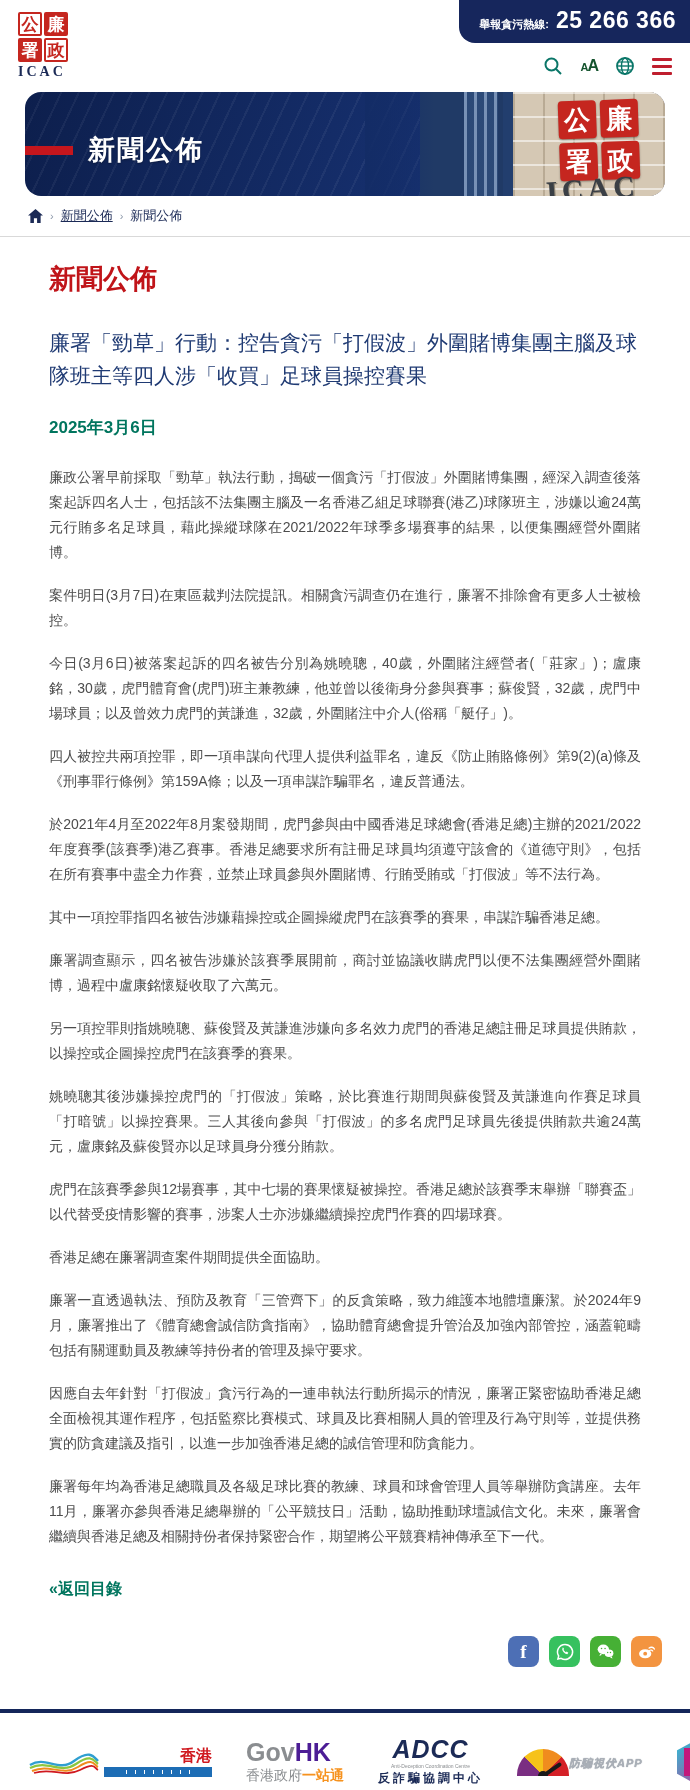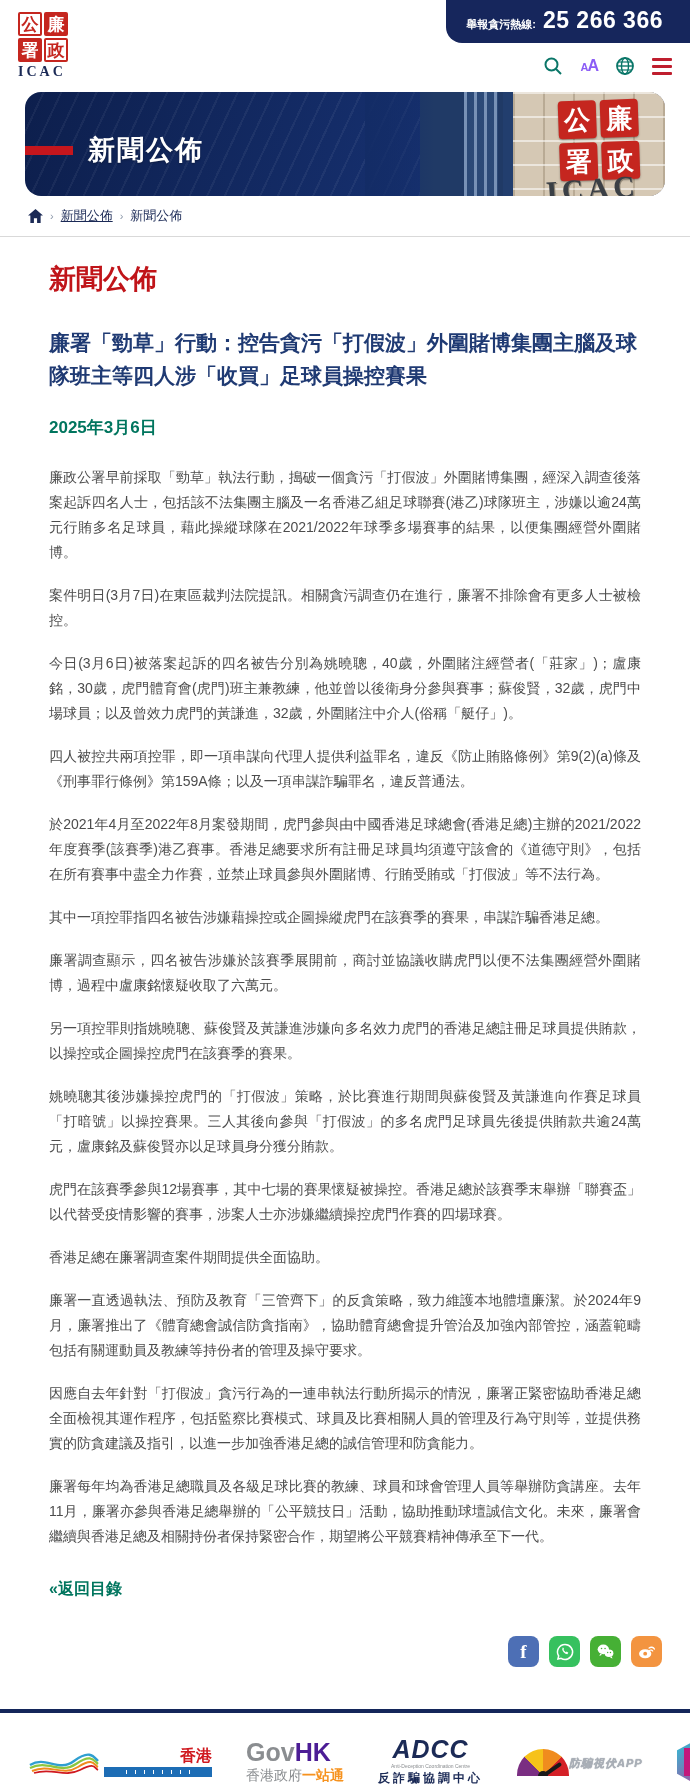--- a/index.html
+++ b/index.html
@@ -17,28 +17,28 @@
     display:flex; align-items:center; justify-content:center;
     font-size:17px; font-weight:bold; color:#c5261f;
     border:2px solid #c5261f; border-radius:2px; background:#fff;
   }
   .seal span:nth-child(2){ background:#c5261f; color:#fff; }
   .seal span:nth-child(3){ background:#c5261f; color:#fff; }
   .logo-caption { margin-top:2px; font-family:"Liberation Serif", serif; font-weight:bold;
     color:#1b2a56; font-size:14px; letter-spacing:3px; }
   .hotline {
     position:absolute; top:0; right:0; background:#16265c; color:#fff;
-    border-radius:0 0 0 16px; padding:7px 27px 9px 20px;
+    border-radius:0 0 0 16px; padding:7px 14px 9px 20px;
     display:flex; align-items:baseline; gap:7px;
   }
   .hotline .lbl { font-size:11px; font-weight:bold; }
   .hotline .num { font-size:23px; font-weight:bold; letter-spacing:0.5px; }
   .utility { position:absolute; right:18px; top:56px; display:flex; align-items:center; gap:17px; }
   .uicon { color:#0a7668; cursor:pointer; display:flex; align-items:center; }
-  .fontsize-icon { color:#8b5cf6; font-weight:bold; font-size:16px; letter-spacing:-1px; }
+  .fontsize-icon { color:#14532d; font-weight:bold; font-size:16px; letter-spacing:-1px; }
   .fontsize-icon .small { font-size:11px; }
   .menu-icon { display:flex; flex-direction:column; gap:4px; cursor:pointer; }
   .menu-icon i { display:block; width:20px; height:3px; background:#bf1e2e; border-radius:1px; }
 
   
   .banner {
     position:relative; margin:0 25px; height:104px; border-radius:16px; overflow:hidden;
     background:linear-gradient(100deg,#0d1f4d 0%,#152e6b 55%,#1b3a80 100%);
   }
   .banner::before {
@@ -73,21 +73,21 @@
   
   .breadcrumb { display:flex; align-items:center; gap:7px; margin:11px 0 0 28px; font-size:13px; }
   .crumb-sep { color:#8b97a9; font-size:11px; }
   .crumb-link { color:#1b2a56; text-decoration:underline; cursor:pointer; }
   .crumb-current { color:#1b2a56; text-decoration:none; }
   .top-divider { border:none; border-top:1px solid #d9d9d9; margin-top:11px; }
 
   
   .main { padding:24px 49px 0 49px; }
   .section-title { color:#c01419; font-size:27px; font-weight:bold; margin-bottom:30px; }
-  .article-title { color:#1f3a73; font-size:21px; font-weight:bold; line-height:1.55; margin-bottom:24px; }
+  .article-title { color:#1f3a73; font-size:21px; font-weight:normal; line-height:1.55; margin-bottom:24px; }
   .article-date { color:#00755e; font-size:17px; font-weight:bold; margin-bottom:26px; }
   .body-p { font-size:14px; line-height:25px; color:#4c4c4c; margin-bottom:18px; text-align:justify; }
   .back-link { display:inline-block; margin-top:12px; color:#00755e; font-size:16px;
     font-weight:bold; text-decoration:none; cursor:pointer; }
 
   
   .share-row { display:flex; justify-content:flex-end; gap:10px; margin:36px 28px 0 0; }
   .share-btn { width:31px; height:31px; border-radius:8px; display:flex; align-items:center;
     justify-content:center; color:#fff; cursor:pointer; }
   .share-fb { background:#4d6fb5; font-family:"Liberation Serif",serif; font-weight:bold; font-size:19px; }

